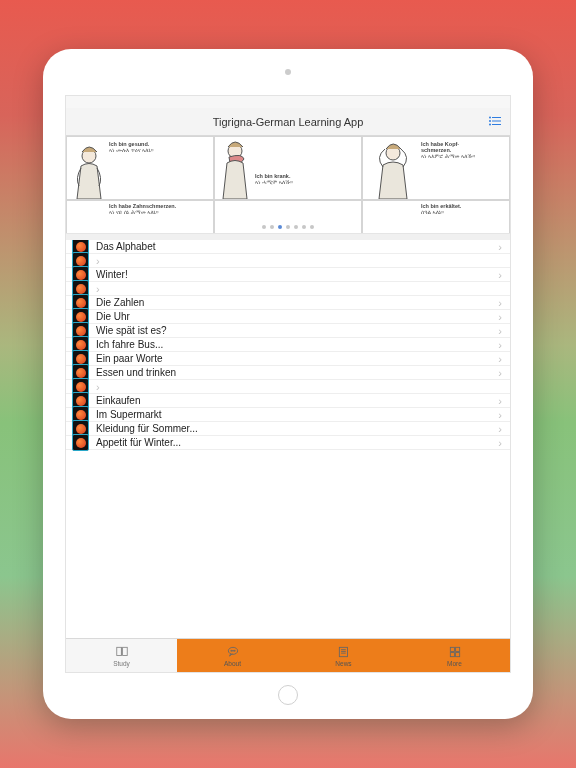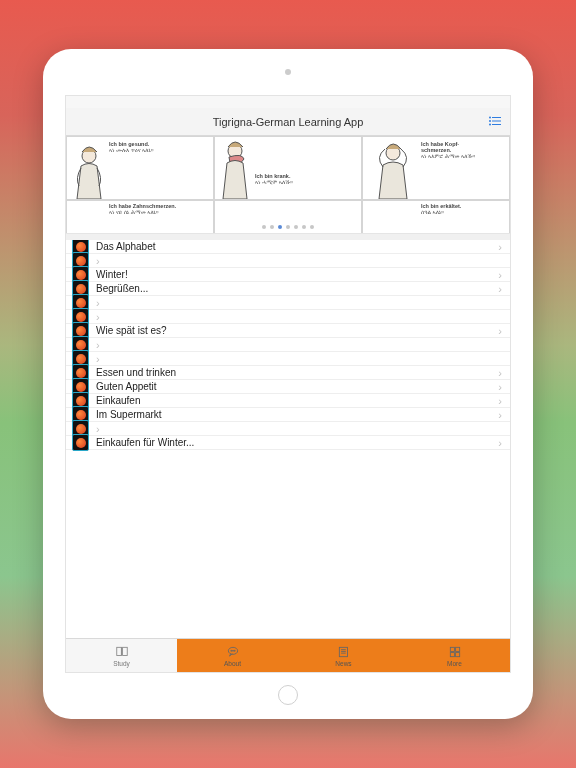--- a/index.html
+++ b/index.html
@@ -217,71 +217,74 @@
     <span class="icon-box"></span>
     <span class="chev">›</span>
         </div>
         <div class="row">
     <span class="icon-box"></span>
     <span class="label">Winter!</span>
     <span class="chev">›</span>
         </div>
         <div class="row">
     <span class="icon-box"></span>
-    <span class="label">Begrüßen...</span>
-    <span class="chev">›</span>
-        </div>
-        <div class="row">
-    <span class="icon-box"></span>
-    <span class="chev">›</span>
-        </div>
-        <div class="row">
-    <span class="icon-box"></span>
+    <span class="chev">›</span>
+        </div>
+        <div class="row">
+    <span class="icon-box"></span>
+    <span class="label">Die Zahlen</span>
+    <span class="chev">›</span>
+        </div>
+        <div class="row">
+    <span class="icon-box"></span>
+    <span class="label">Die Uhr</span>
     <span class="chev">›</span>
         </div>
         <div class="row">
     <span class="icon-box"></span>
     <span class="label">Wie spät ist es?</span>
     <span class="chev">›</span>
         </div>
         <div class="row">
     <span class="icon-box"></span>
-    <span class="chev">›</span>
-        </div>
-        <div class="row">
-    <span class="icon-box"></span>
+    <span class="label">Ich fahre Bus...</span>
+    <span class="chev">›</span>
+        </div>
+        <div class="row">
+    <span class="icon-box"></span>
+    <span class="label">Ein paar Worte</span>
     <span class="chev">›</span>
         </div>
         <div class="row">
     <span class="icon-box"></span>
     <span class="label">Essen und trinken</span>
     <span class="chev">›</span>
         </div>
         <div class="row">
     <span class="icon-box"></span>
-    <span class="label">Guten Appetit</span>
     <span class="chev">›</span>
         </div>
         <div class="row">
     <span class="icon-box"></span>
     <span class="label">Einkaufen</span>
     <span class="chev">›</span>
         </div>
         <div class="row">
     <span class="icon-box"></span>
     <span class="label">Im Supermarkt</span>
     <span class="chev">›</span>
         </div>
         <div class="row">
     <span class="icon-box"></span>
-    <span class="chev">›</span>
-        </div>
-        <div class="row">
-    <span class="icon-box"></span>
-    <span class="label">Einkaufen für Winter...</span>
+    <span class="label">Kleidung für Sommer...</span>
+    <span class="chev">›</span>
+        </div>
+        <div class="row">
+    <span class="icon-box"></span>
+    <span class="label">Appetit für Winter...</span>
     <span class="chev">›</span>
         </div>
       </div>
 
     <div class="tabbar">
       <div class="tab">
         <svg viewBox="0 0 24 24">
             <g fill="none" stroke="#888" stroke-width="1.5">
               <rect x="3" y="4" width="8" height="14"></rect>
               <rect x="13" y="4" width="8" height="14"></rect>

